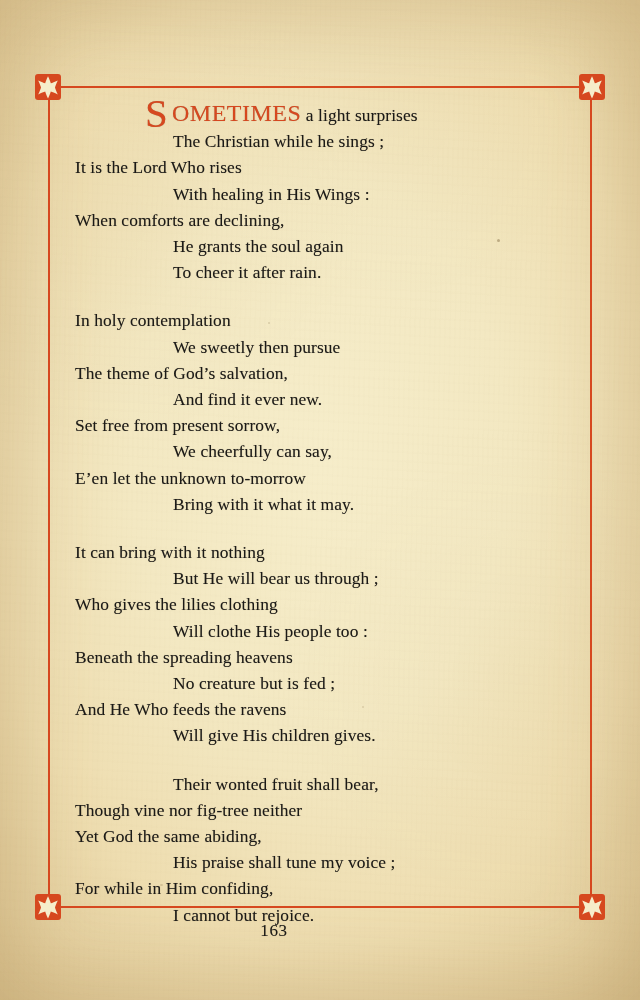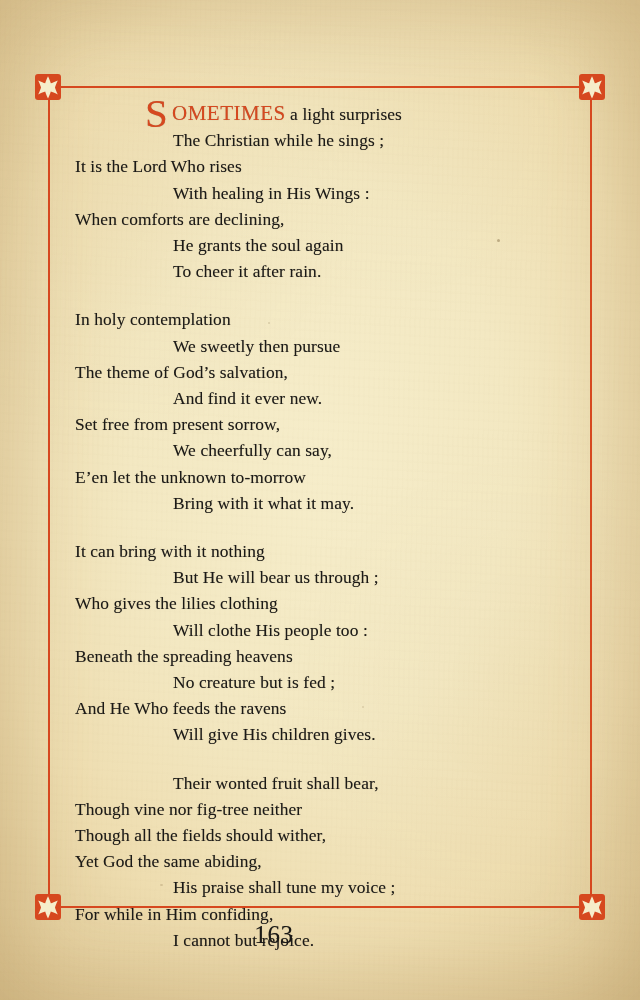--- a/index.html
+++ b/index.html
@@ -112,33 +112,33 @@
     position: absolute;
     left: 145px;
     top: -7px;
     font-size: 41px;
     line-height: 41px;
     color: #d6481f;
     font-family: "Liberation Serif", serif;
   }
   .smallcaps-red {
     color: #d6481f;
-    font-size: 21px;
+    font-size: 24px;
     letter-spacing: .5px;
   }
   .after-cap { padding-left: 23px; display: inline-block; }
 
   
   .folio {
     position: absolute;
     top: 921px;
     left: 0;
     width: 548px;
     text-align: center;
-    font-size: 25px;
+    font-size: 17px;
     color: #1b1a17;
     letter-spacing: .6px;
     z-index: 4;
     text-shadow: 0 0 .7px rgba(40,30,20,.3);
   }
 
   
   .speck {
     position: absolute;
     background: rgba(120,95,55,.42);
@@ -227,21 +227,20 @@
           <div class="line">Who gives the lilies clothing</div>
           <div class="line ind">Will clothe His people too :</div>
           <div class="line">Beneath the spreading heavens</div>
           <div class="line ind">No creature but is fed ;</div>
           <div class="line">And He Who feeds the ravens</div>
           <div class="line ind">Will give His children gives.</div>
         </div>
         <div class="stanza">
           <div class="line ind">Their wonted fruit shall bear,</div>
           <div class="line">Though vine nor fig-tree neither</div>
-          <div class="line">Though all the fields should wither,</div>
           <div class="line">Yet God the same abiding,</div>
           <div class="line ind">His praise shall tune my voice ;</div>
           <div class="line">For while in Him confiding,</div>
           <div class="line ind">I cannot but rejoice.</div>
         </div>
       </div>
 
   </div>
 
   <div class="folio">163</div>

